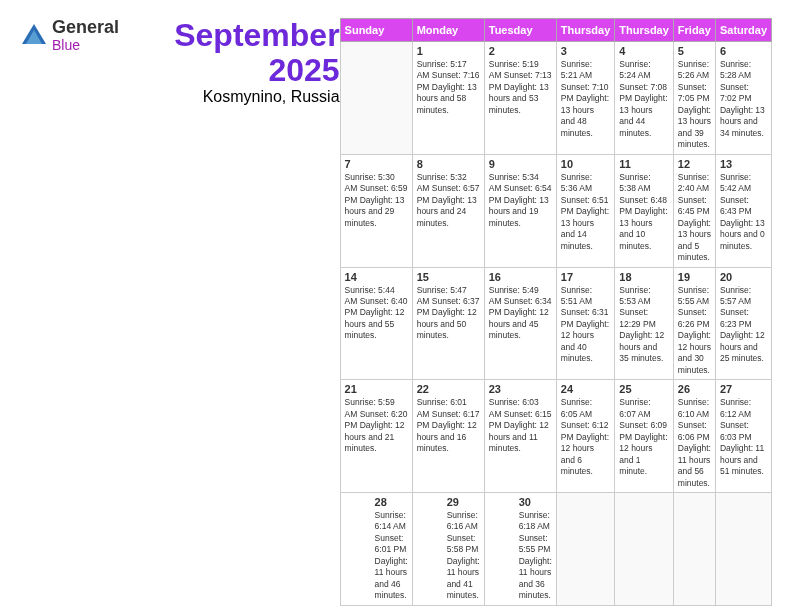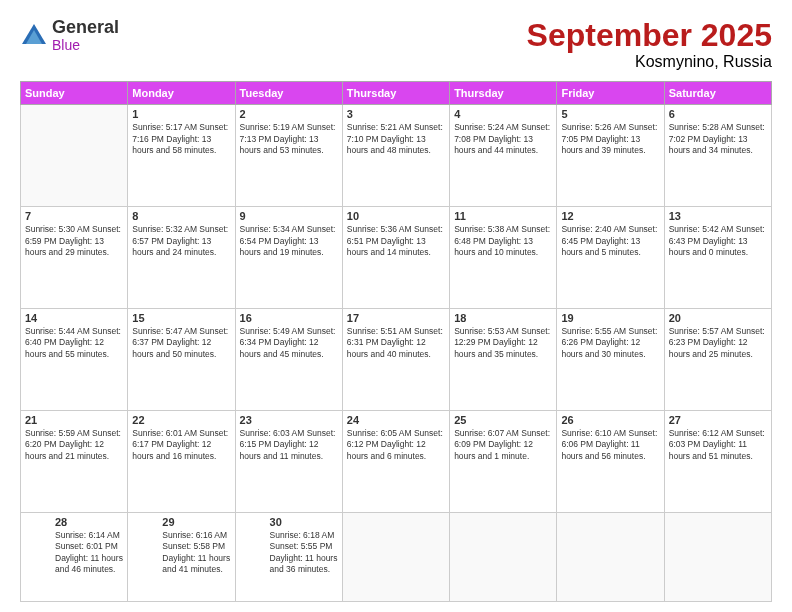--- a/index.html
+++ b/index.html
@@ -8,21 +8,21 @@
       height: 612px;
       font-family: Arial, sans-serif;
       background: #fff;
       overflow: hidden;
     }
     .page {
       width: 792px;
       height: 612px;
       padding: 18px 20px 10px 20px;
       display: flex;
-      flex-direction: column;
+      flex-direction: row;
     }
     .header {
       display: flex;
       align-items: flex-start;
       justify-content: space-between;
       margin-bottom: 10px;
     }
     .logo {
       display: flex;
       align-items: center;
@@ -46,21 +46,21 @@
       width: 28px;
       height: 28px;
       margin-right: 4px;
     }
     .title-block {
       text-align: right;
     }
     .month-title {
       font-size: 32px;
       font-weight: bold;
-      color: #b91c1c;
+      color: #6d28d9;
       line-height: 1.1;
     }
     .location {
       font-size: 16px;
       color: #000000;
     }
     .calendar {
       flex: 1;
       border-collapse: collapse;
       width: 100%;

